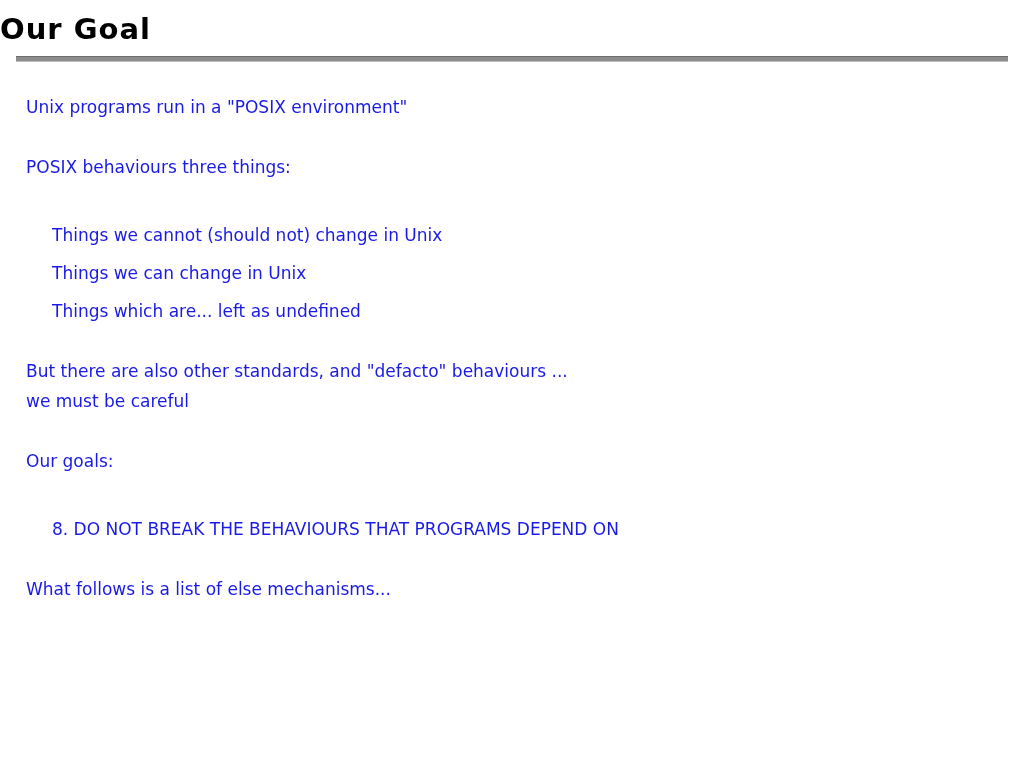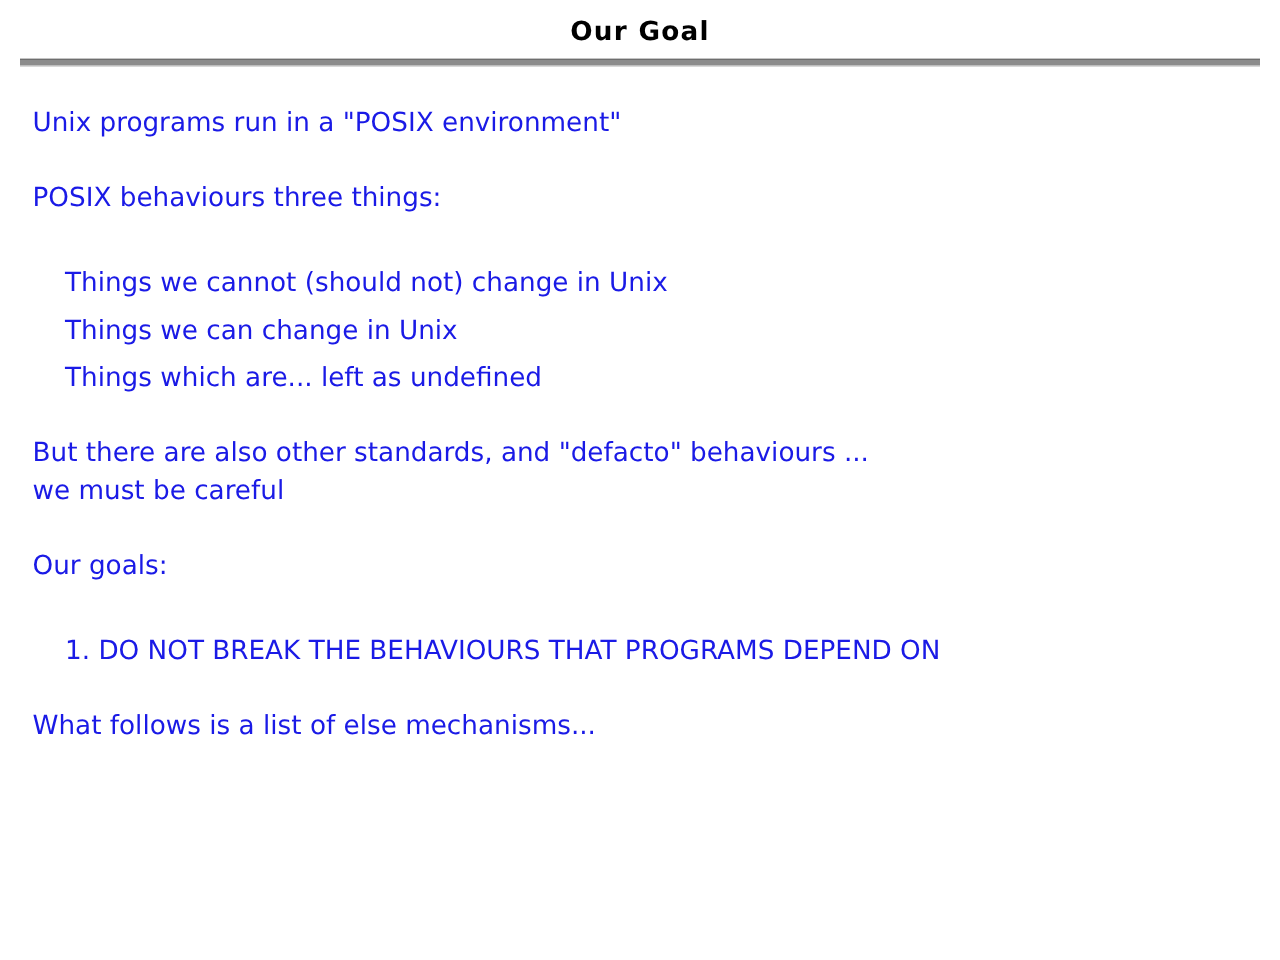--- a/index.html
+++ b/index.html
@@ -13,23 +13,22 @@
     font-family: "DejaVu Sans", sans-serif;
     overflow: hidden;
   }
   .slide {
     position: relative;
     width: 1024px;
     height: 768px;
     box-sizing: border-box;
   }
   .slide-title {
-    text-align: center;
     font-family: "DejaVu Sans", sans-serif;
-    font-size: 21px;
+    font-size: 29px;
     font-weight: bold;
     color: #000000;
     letter-spacing: 1px;
     padding-top: 14px;
     line-height: 1.1;
   }
   .title-rule {
     margin: 10px 16px 0 16px;
     height: 4px;
     background: #8c8c8c;
@@ -37,21 +36,21 @@
     border-bottom: 1px solid #bdbdbd;
   }
   .body {
     padding: 30px 26px 0 26px;
     color: #1a17e0;
     font-size: 19.5px;
     line-height: 1.0;
   }
   .line {
     color: #1a1ae6;
-    font-size: 21px;
+    font-size: 17px;
     white-space: pre;
     margin: 0;
     padding: 0;
     height: 30px;
     line-height: 30px;
   }
   .indent1 {
     padding-left: 26px;
     margin-top: 8px;
   }
@@ -72,17 +71,17 @@
       <div class="blank"></div>
       <div class="line indent1">Things we cannot (should not) change in Unix</div>
       <div class="line indent1">Things we can change in Unix</div>
       <div class="line indent1">Things which are... left as undefined</div>
       <div class="blank"></div>
       <div class="line">But there are also other standards, and "defacto" behaviours ...</div>
       <div class="line">we must be careful</div>
       <div class="blank"></div>
       <div class="line">Our goals:</div>
       <div class="blank"></div>
-      <div class="line indent1">1. DO NOT BREAK THE BEHAVIOURS THAT PROGRAMS DEPEND ON</div>
+      <div class="line indent1">8. DO NOT BREAK THE BEHAVIOURS THAT PROGRAMS DEPEND ON</div>
       <div class="blank"></div>
       <div class="line">What follows is a list of else mechanisms...</div>
     </div>
 </div>
 
 </body></html>

